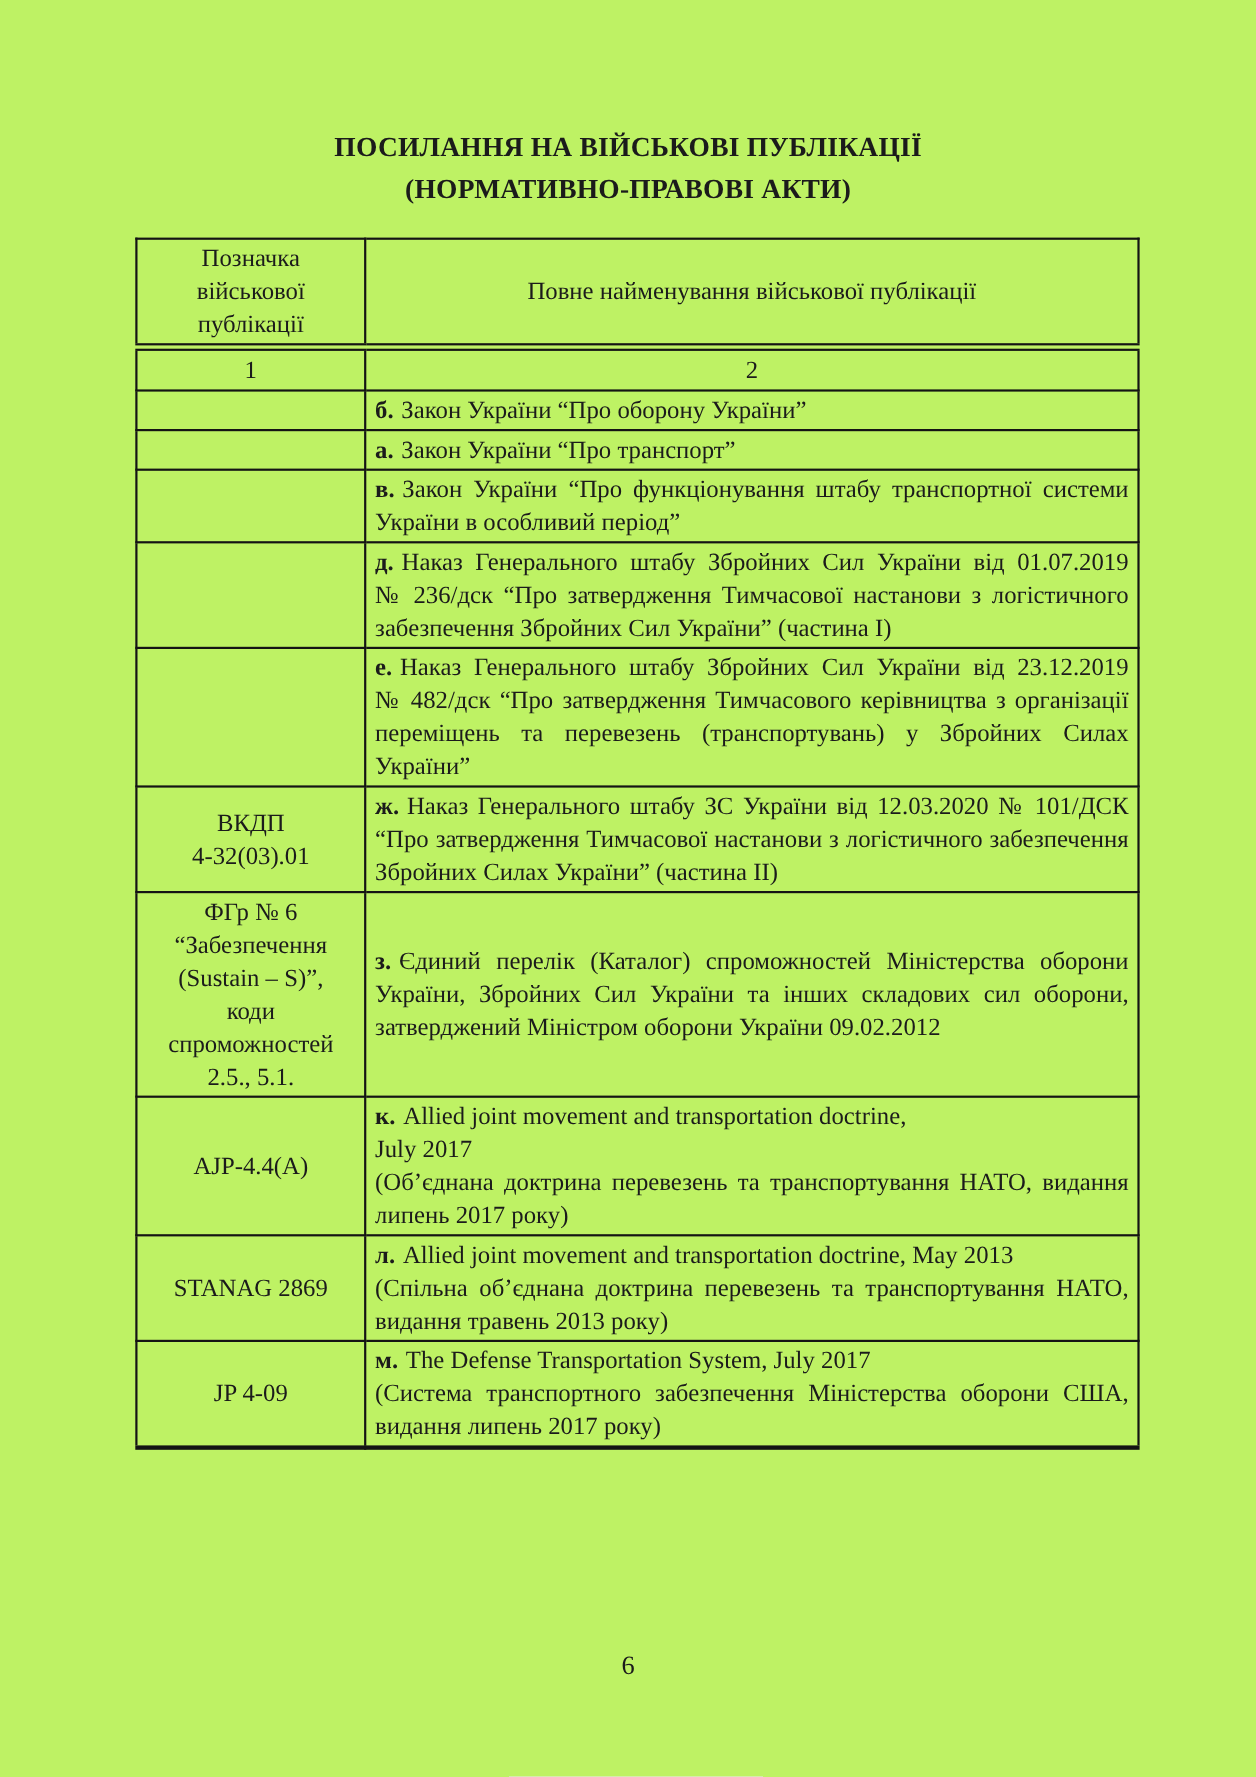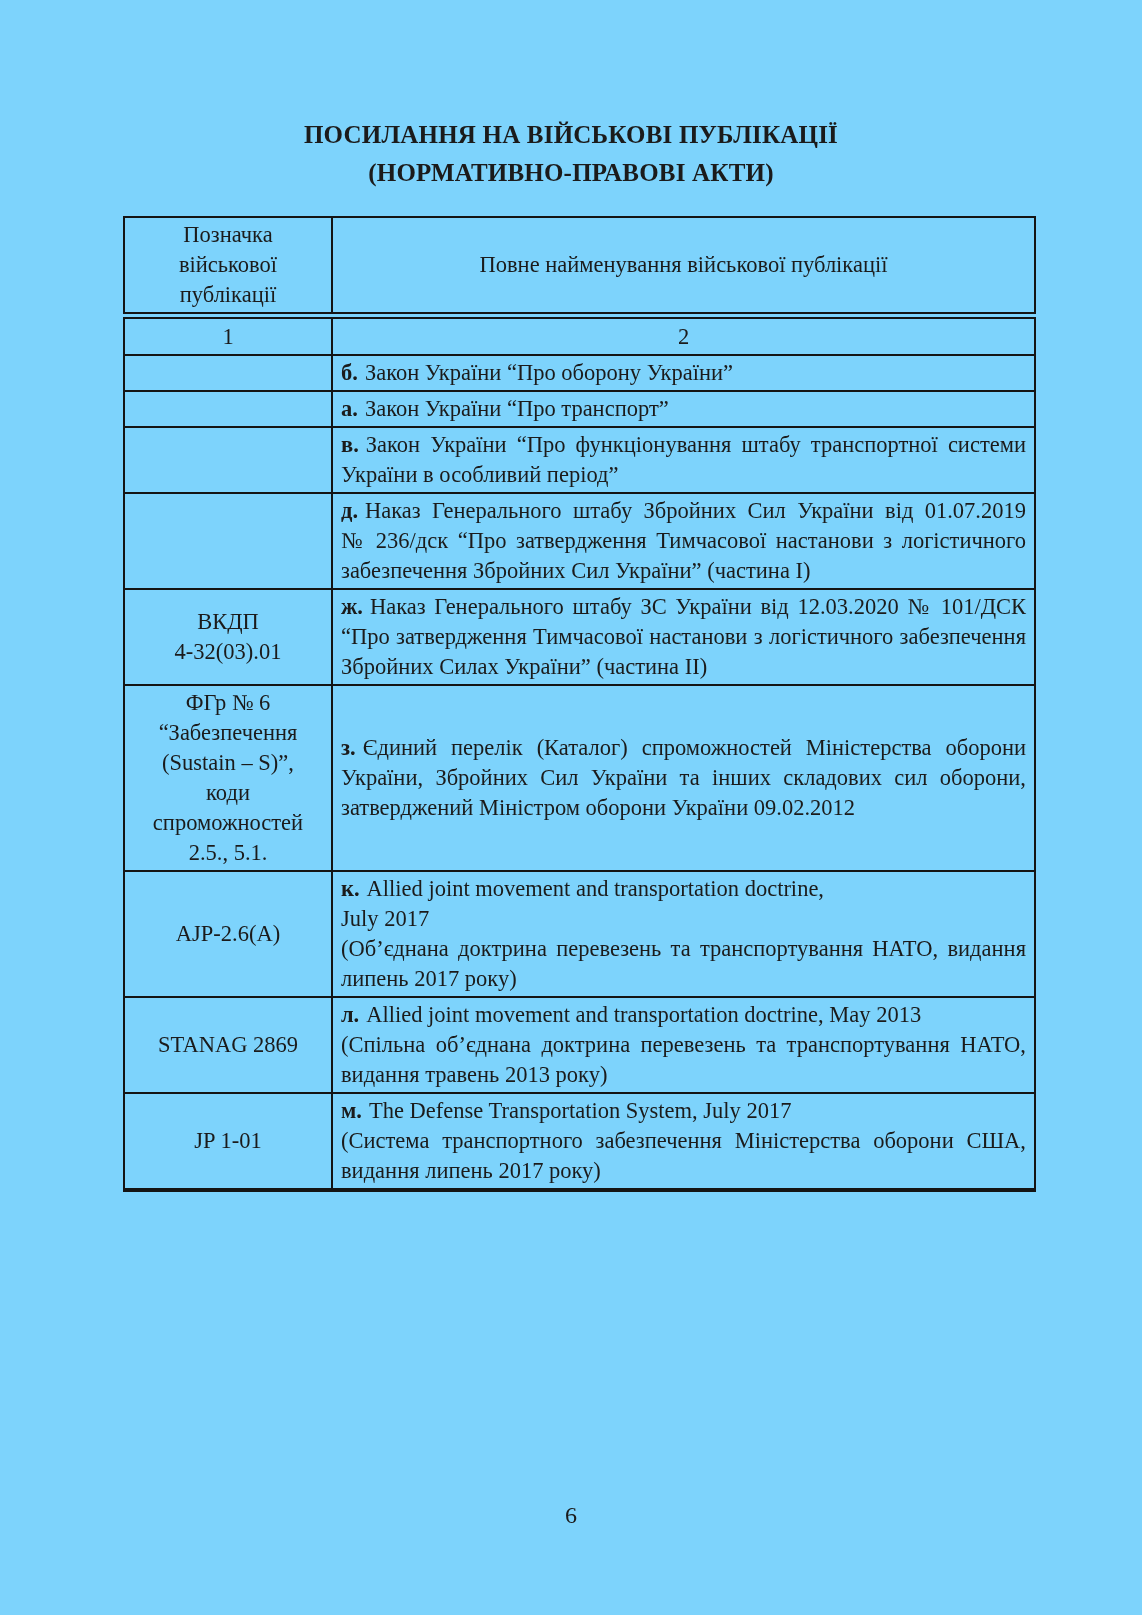--- a/index.html
+++ b/index.html
@@ -1,21 +1,21 @@
 <!DOCTYPE html>
 <html lang="uk"><head>
 <meta charset="utf-8">
 <style>
   html, body { margin: 0; padding: 0; background: #e8e8e8; }
   .page {
     position: relative;
     width: 1142px;
     height: 1615px;
     margin: 0 auto;
-    background: #7dd3fc;
+    background: #bef264;
     color: #1b1b1b;
     font-family: "Liberation Serif", "DejaVu Serif", serif;
     box-sizing: border-box;
     overflow: hidden;
   }
   .title {
     margin: 0;
     padding-top: 116px;
     text-align: center;
     font-size: 25px;
@@ -97,46 +97,50 @@
       </tr>
       <tr>
         <td class="desig-cell"></td>
         <td class="entry-cell"><b class="entry-marker">в.</b><span class="entry-text">Закон України “Про функціонування штабу транспортної системи України в особливий період”</span></td>
       </tr>
       <tr>
         <td class="desig-cell"></td>
         <td class="entry-cell"><b class="entry-marker">д.</b><span class="entry-text">Наказ Генерального штабу Збройних Сил України від 01.07.2019 №&nbsp;236/дск “Про затвердження Тимчасової настанови з логістичного забезпечення Збройних Сил України” (частина I)</span></td>
       </tr>
       <tr>
+        <td class="desig-cell"></td>
+        <td class="entry-cell"><b class="entry-marker">е.</b><span class="entry-text">Наказ Генерального штабу Збройних Сил України від 23.12.2019 №&nbsp;482/дск “Про затвердження Тимчасового керівництва з організації переміщень та перевезень (транспортувань) у Збройних Силах України”</span></td>
+      </tr>
+      <tr>
         <td class="desig-cell">ВКДП
 4-32(03).01</td>
         <td class="entry-cell"><b class="entry-marker">ж.</b><span class="entry-text">Наказ Генерального штабу ЗС України від 12.03.2020 №&nbsp;101/ДСК “Про затвердження Тимчасової настанови з логістичного забезпечення Збройних Силах України” (частина II)</span></td>
       </tr>
       <tr>
         <td class="desig-cell">ФГр № 6
 “Забезпечення
 (Sustain – S)”,
 коди
 спроможностей
 2.5., 5.1.</td>
         <td class="entry-cell"><b class="entry-marker">з.</b><span class="entry-text">Єдиний перелік (Каталог) спроможностей Міністерства оборони України, Збройних Сил України та інших складових сил оборони, затверджений Міністром оборони України 09.02.2012</span></td>
       </tr>
       <tr>
-        <td class="desig-cell">AJP-2.6(A)</td>
+        <td class="desig-cell">AJP-4.4(A)</td>
         <td class="entry-cell"><b class="entry-marker">к.</b><span class="entry-text">Allied joint movement and transportation doctrine,
 July 2017
 (Об’єднана доктрина перевезень та транспортування НАТО, видання липень 2017 року)</span></td>
       </tr>
       <tr>
         <td class="desig-cell">STANAG 2869</td>
         <td class="entry-cell"><b class="entry-marker">л.</b><span class="entry-text">Allied joint movement and transportation doctrine, May 2013
 (Спільна об’єднана доктрина перевезень та транспортування НАТО, видання травень 2013 року)</span></td>
       </tr>
       <tr>
-        <td class="desig-cell">JP 1-01</td>
+        <td class="desig-cell">JP 4-09</td>
         <td class="entry-cell"><b class="entry-marker">м.</b><span class="entry-text">The Defense Transportation System, July 2017
 (Система транспортного забезпечення Міністерства оборони США, видання липень 2017 року)</span></td>
       </tr>
     </tbody>
   </table>
 
   <div class="page-number">6</div>
 
 </div>
 

